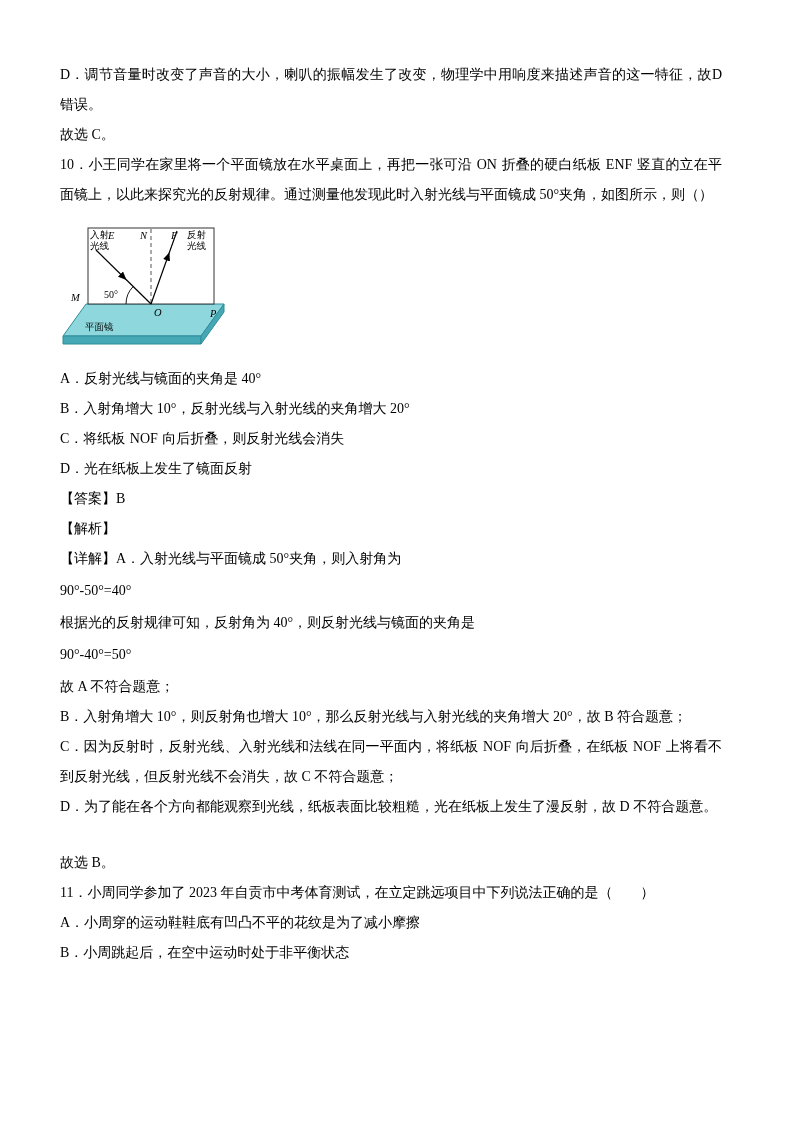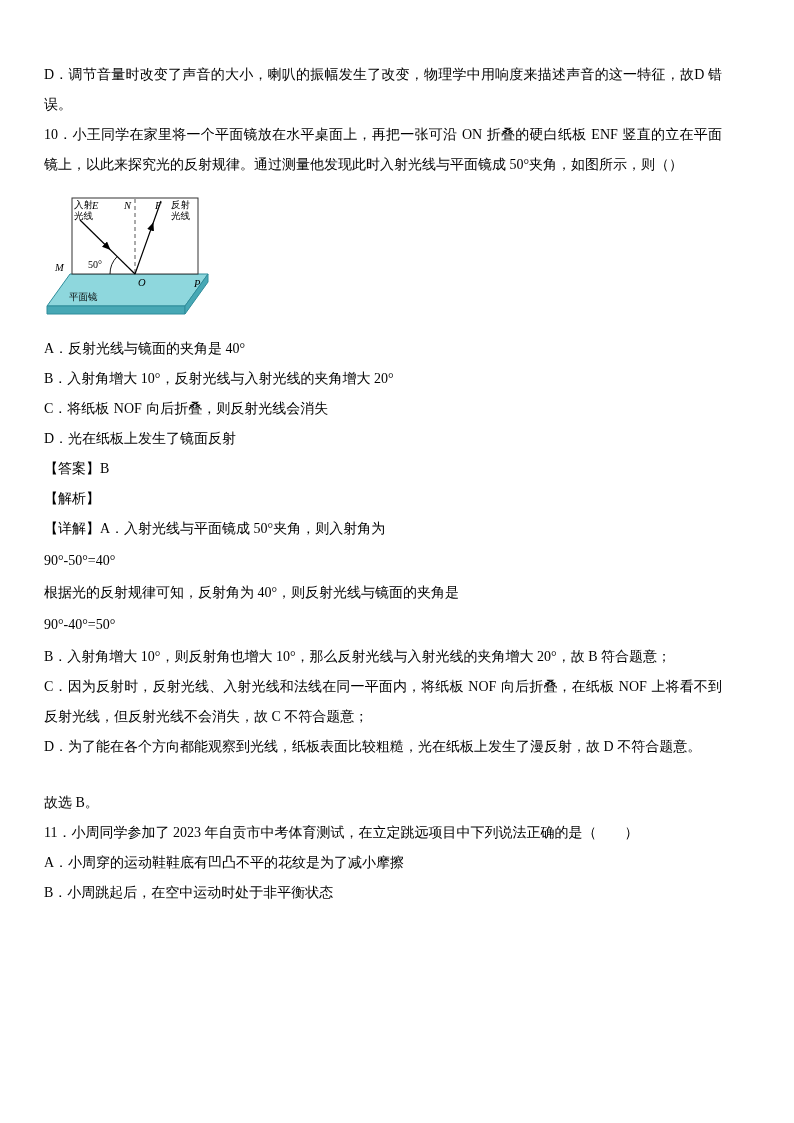--- a/index.html
+++ b/index.html
@@ -1,40 +1,41 @@
 <!DOCTYPE html>
 <html><head>
 <meta charset="utf-8">
 <style>
   html,body{margin:0;padding:0;background:#ffffff;}
   .page{
     width:794px;
     min-height:1123px;
     box-sizing:border-box;
-    padding:60px 72px 40px 44px;
+    padding:60px 72px 40px 60px;
     background:#ffffff;
     font-family:"Liberation Serif","DejaVu Serif",serif;
     font-size:14px;
     color:#000;
   }
   p{margin:0;line-height:30px;text-align:justify;}
   p.eq{text-align:left;margin:2px 0;}
   .var{padding:0 1px;}
   .mt{margin-top:26px;}
   .figure{margin:10px 0 8px 0;}
   svg text{font-family:"Liberation Serif","DejaVu Serif",serif;}
   svg .cjk{font-size:9.5px;}
   svg .pt{font-style:italic;font-size:10.5px;}
 </style>
 </head>
 <body>
 
 <div class="page">
 
   <p>D．调节音量时改变了声音的大小，喇叭的振幅发生了改变，物理学中用响度来描述声音的这一特征，故D 错误。</p>
+  <p>故选 C。</p>
 
   <p><span>10．小王同学在家里将一个平面镜放在水平桌面上，再把一张可沿 </span><span class="var">ON</span><span> 折叠的硬白纸板 </span><span class="var">ENF</span><span> 竖直的立在平面镜上，以此来探究光的反射规律。通过测量他发现此时入射光线与平面镜成 50°夹角，如图所示，则（）</span></p>
 
   <div class="figure">
     <svg width="170" height="132" viewBox="0 0 170 132">
       <defs>
         <marker id="arrow" markerWidth="9" markerHeight="7" refX="3.5" refY="3" orient="auto">
           <path d="M0,0 L7,3 L0,6 Z" fill="#000"></path>
         </marker>
       </defs>
@@ -75,20 +76,21 @@
   <p><span>C．将纸板 </span><span class="var">NOF</span><span> 向后折叠，则反射光线会消失</span></p>
   <p>D．光在纸板上发生了镜面反射</p>
 
   <p>【答案】B</p>
   <p>【解析】</p>
 
   <p>【详解】A．入射光线与平面镜成 50°夹角，则入射角为</p>
   <p class="eq">90°-50°=40°</p>
   <p>根据光的反射规律可知，反射角为 40°，则反射光线与镜面的夹角是</p>
   <p class="eq">90°-40°=50°</p>
+  <p>故 A 不符合题意；</p>
   <p>B．入射角增大 10°，则反射角也增大 10°，那么反射光线与入射光线的夹角增大 20°，故 B 符合题意；</p>
   <p><span>C．因为反射时，反射光线、入射光线和法线在同一平面内，将纸板 </span><span class="var">NOF</span><span> 向后折叠，在纸板 </span><span class="var">NOF</span><span> 上将看不到反射光线，但反射光线不会消失，故 C 不符合题意；</span></p>
   <p>D．为了能在各个方向都能观察到光线，纸板表面比较粗糙，光在纸板上发生了漫反射，故 D 不符合题意。</p>
 
   <p class="mt">故选 B。</p>
 
   <p>11．小周同学参加了 2023 年自贡市中考体育测试，在立定跳远项目中下列说法正确的是（　　）</p>
   <p>A．小周穿的运动鞋鞋底有凹凸不平的花纹是为了减小摩擦</p>
   <p>B．小周跳起后，在空中运动时处于非平衡状态</p>
 

